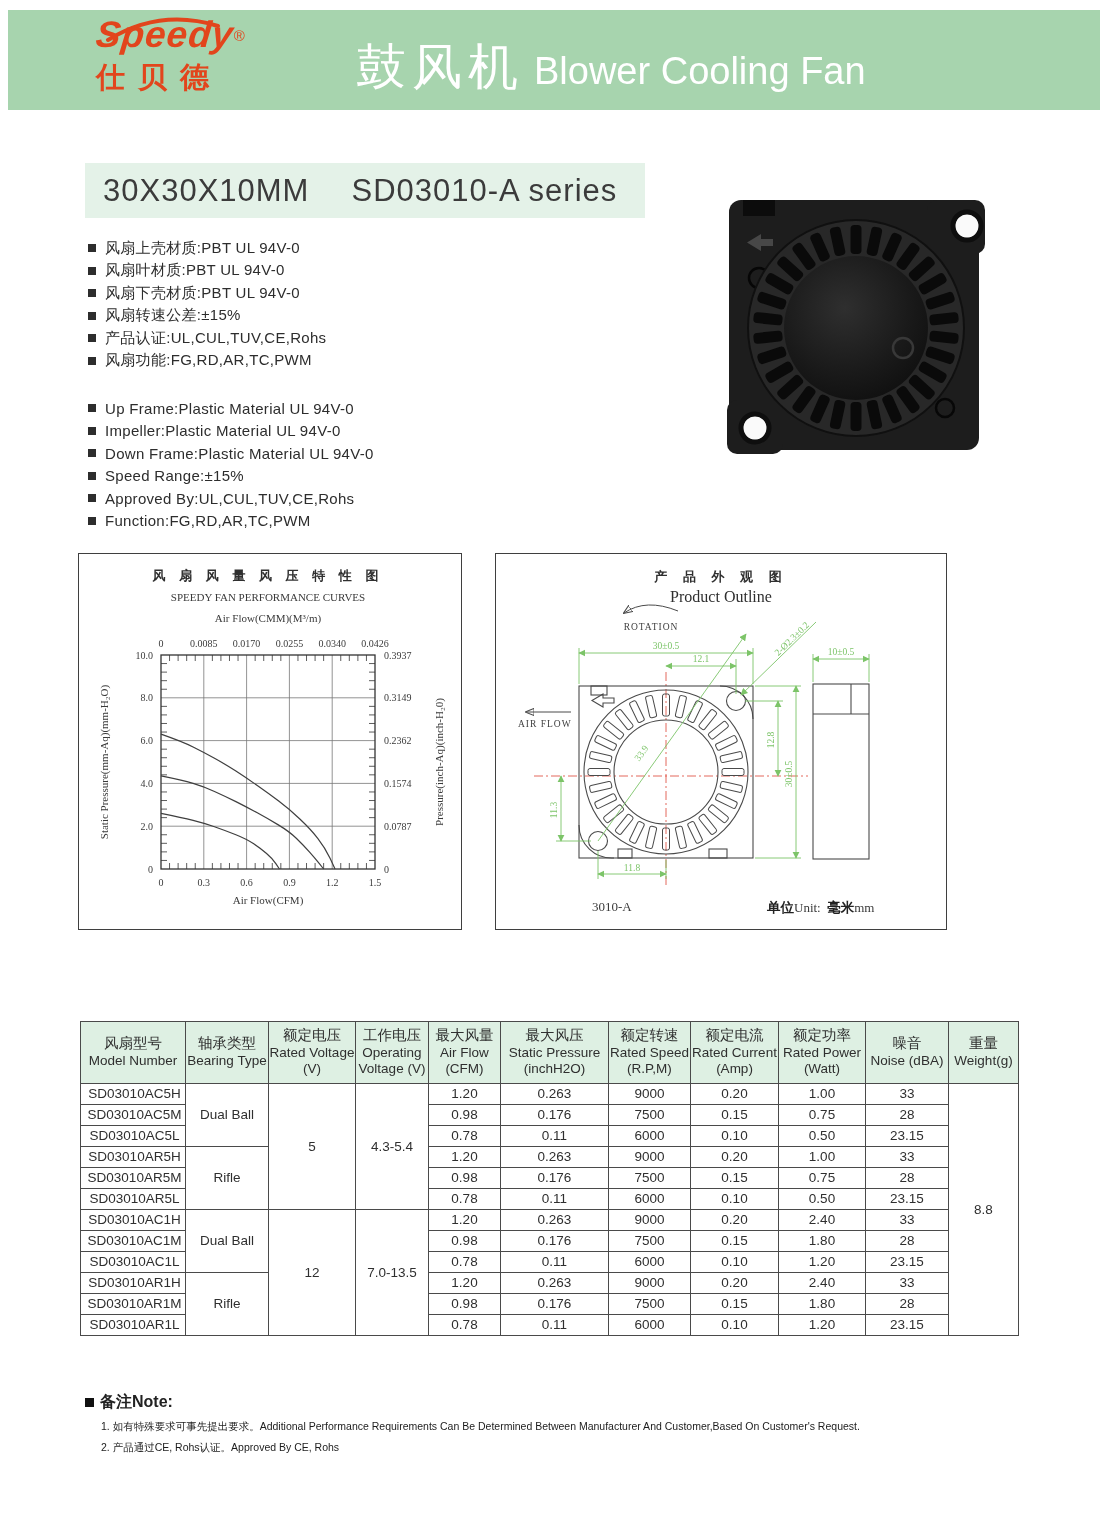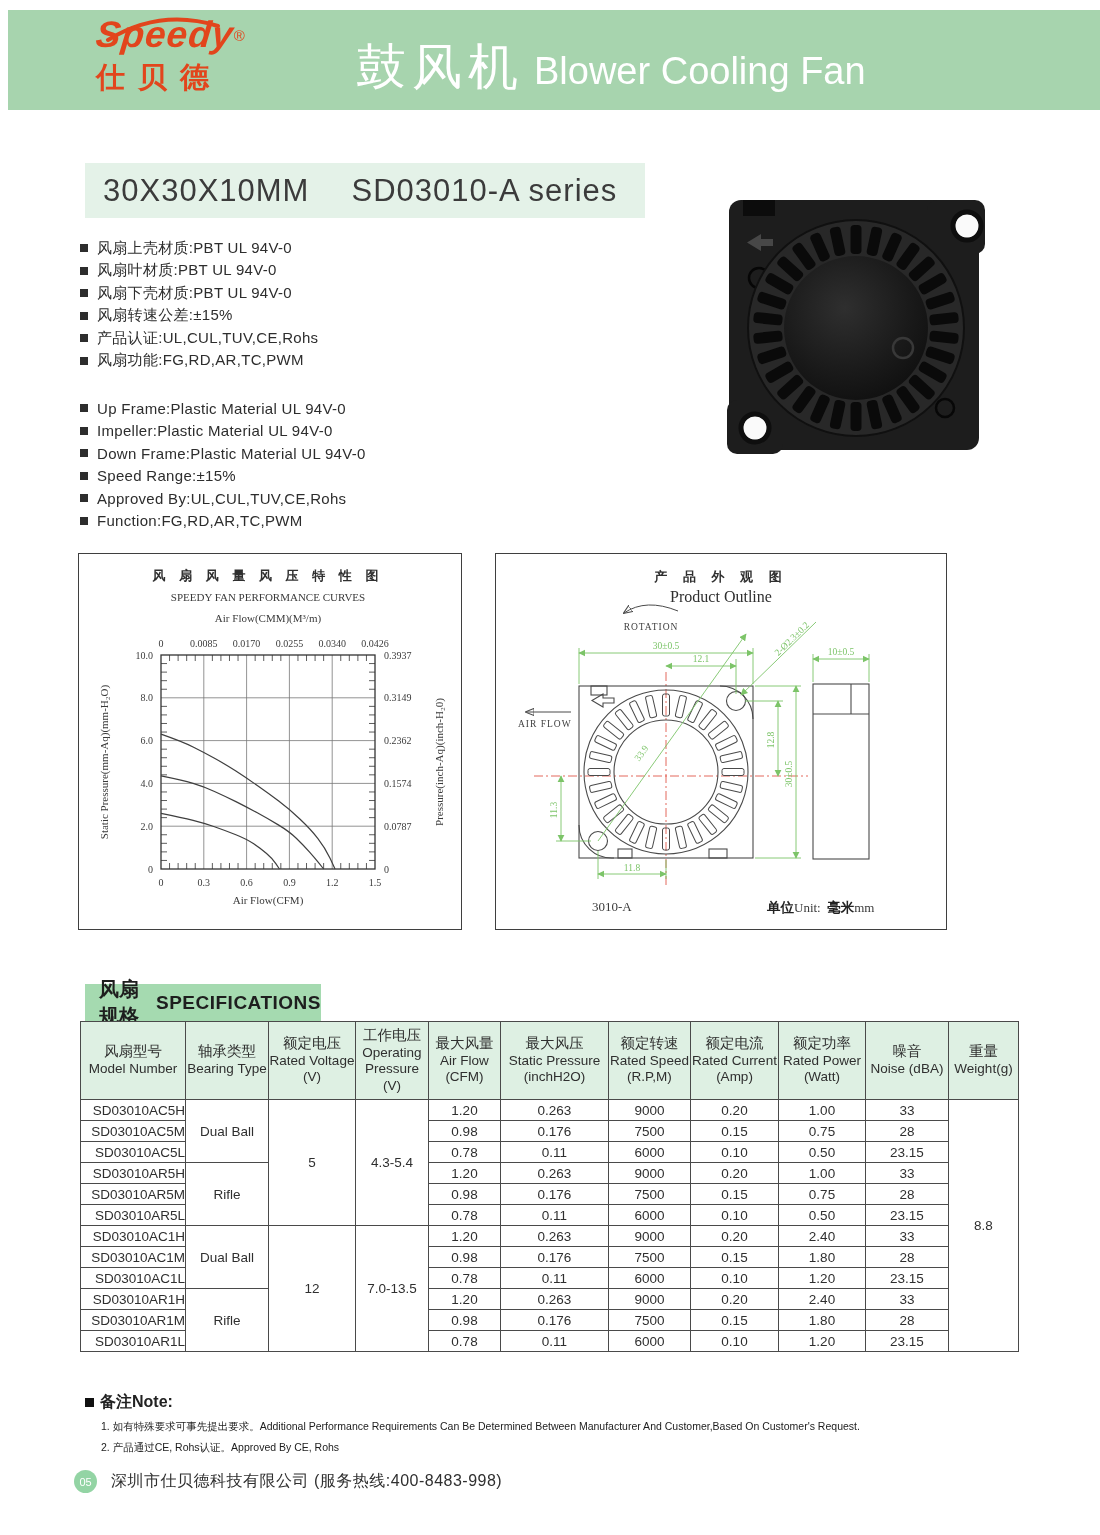--- a/index.html
+++ b/index.html
@@ -17,21 +17,21 @@
   .header-title .cn { font-size:50px; letter-spacing:6px; }
   .header-title .en { font-size:38px; margin-left:10px; }
 
   
   .title-bar { position:absolute; left:85px; top:163px; width:560px; height:55px; background:#e4f2e8;
                display:flex; align-items:center; color:#3b3b3b; font-size:31px; letter-spacing:1px; }
   .title-bar .size { margin-left:18px; }
   .title-bar .series { margin-left:42px; }
 
   
-  .feat-list { position:absolute; left:80px; width:600px; }
+  .feat-list { position:absolute; left:88px; width:600px; }
   .feat-cn { top:237px; }
   .feat-en { top:397px; }
   .feat-item { display:flex; align-items:center; height:22.5px; color:#2d2d2d; font-size:15px; letter-spacing:.3px; }
   .feat-item .sq { width:8px; height:8px; background:#2d2d2d; margin-right:9px; flex:0 0 auto; }
 
   
   .fan-photo { position:absolute; left:712px; top:188px; }
 
   
   .panel { position:absolute; top:553px; height:377px; border:1px solid #3f3f3f; background:#fff; }
@@ -55,21 +55,21 @@
   .spec-badge { position:absolute; left:85px; top:984px; width:236px; height:37px; background:#a5dab0;
                 display:flex; align-items:center; padding-left:14px; color:#1e1e1e; }
   .spec-badge .cn { font-size:20px; font-weight:bold; }
   .spec-badge .en { font-size:19px; font-weight:bold; letter-spacing:.5px; }
   .spec-table { position:absolute; left:80px; top:1021px; width:938px; border-collapse:collapse; table-layout:fixed; }
   .spec-table th, .spec-table td { border:1px solid #4a4a4a; color:#2f2f2f; text-align:center; }
   .spec-table th { background:#def0e3; font-weight:normal; padding:5px 0; line-height:1.22; }
   .spec-table .hcn { font-size:14.5px; }
   .spec-table .hen { font-size:13.5px; }
   .spec-table td { font-size:13.5px; height:21px; padding:0; }
-  .spec-table td.model { text-align:right; padding-left:3px; }
+  .spec-table td.model { text-align:center; padding-left:3px; }
 
   
   .notes { position:absolute; left:85px; top:1392px; color:#222; }
   .notes-head { display:flex; align-items:center; font-size:16px; font-weight:bold; }
   .notes-head .sq { width:9px; height:9px; background:#111; margin-right:6px; }
   .notes-item { margin-left:16px; font-size:10.5px; margin-top:7px; color:#1c1c1c; }
 
   
   .footer { position:absolute; left:74px; top:1470px; display:flex; align-items:center; }
   .page-badge { width:23px; height:23px; border-radius:50%; background:#93d4a4; color:#fff; font-size:11px;
@@ -442,24 +442,20 @@
       <text class="dimtxt" x="136" y="317" text-anchor="middle">11.8</text>
       <text class="dimtxt" x="345" y="101" text-anchor="middle">10±0.5</text>
     </svg>
 
     <div class="outline-foot of-model">3010-A</div>
     <div class="outline-foot of-unit">
       <span class="b">单位</span><span>Unit:</span>&nbsp;&nbsp;<span class="b">毫米</span><span>mm</span>
     </div>
   </div>
 
-  <div class="spec-badge">
-    <span class="cn">风扇规格</span>
-      <span class="en">SPECIFICATIONS</span>
-  </div>
 
   <table class="spec-table">
     <colgroup>
       <col style="width:105px">
         <col style="width:83px">
         <col style="width:87px">
         <col style="width:73px">
       <col style="width:72px">
         <col style="width:108px">
         <col style="width:82px">
@@ -479,21 +475,21 @@
             <div class="hen">Bearing Type</div>
           </th>
           <th>
             <div class="hcn">额定电压</div>
             <div class="hen">Rated Voltage</div>
             <div class="hen">(V)</div>
           </th>
           <th>
             <div class="hcn">工作电压</div>
             <div class="hen">Operating</div>
-            <div class="hen">Pressure (V)</div>
+            <div class="hen">Voltage (V)</div>
           </th>
           <th>
             <div class="hcn">最大风量</div>
             <div class="hen">Air Flow</div>
             <div class="hen">(CFM)</div>
           </th>
           <th>
             <div class="hcn">最大风压</div>
             <div class="hen">Static Pressure</div>
             <div class="hen">(inchH2O)</div>
@@ -646,20 +642,14 @@
 
   <div class="notes">
     <div class="notes-head">
       <span class="sq"></span>
       <span>备注Note:</span>
     </div>
     <div class="notes-item">1. 如有特殊要求可事先提出要求。Additional Performance Requirements Can Be Determined Between Manufacturer And Customer,Based On Customer's Request.</div>
     <div class="notes-item">2. 产品通过CE, Rohs认证。Approved By CE, Rohs</div>
   </div>
 
-  <div class="footer">
-    <div class="page-badge">05</div>
-    <div class="company">
-      <span>深圳市仕贝德科技有限公司</span>&nbsp;<span>(服务热线:400-8483-998)</span>
-    </div>
-  </div>
 
 </div>
 
 </body></html>

